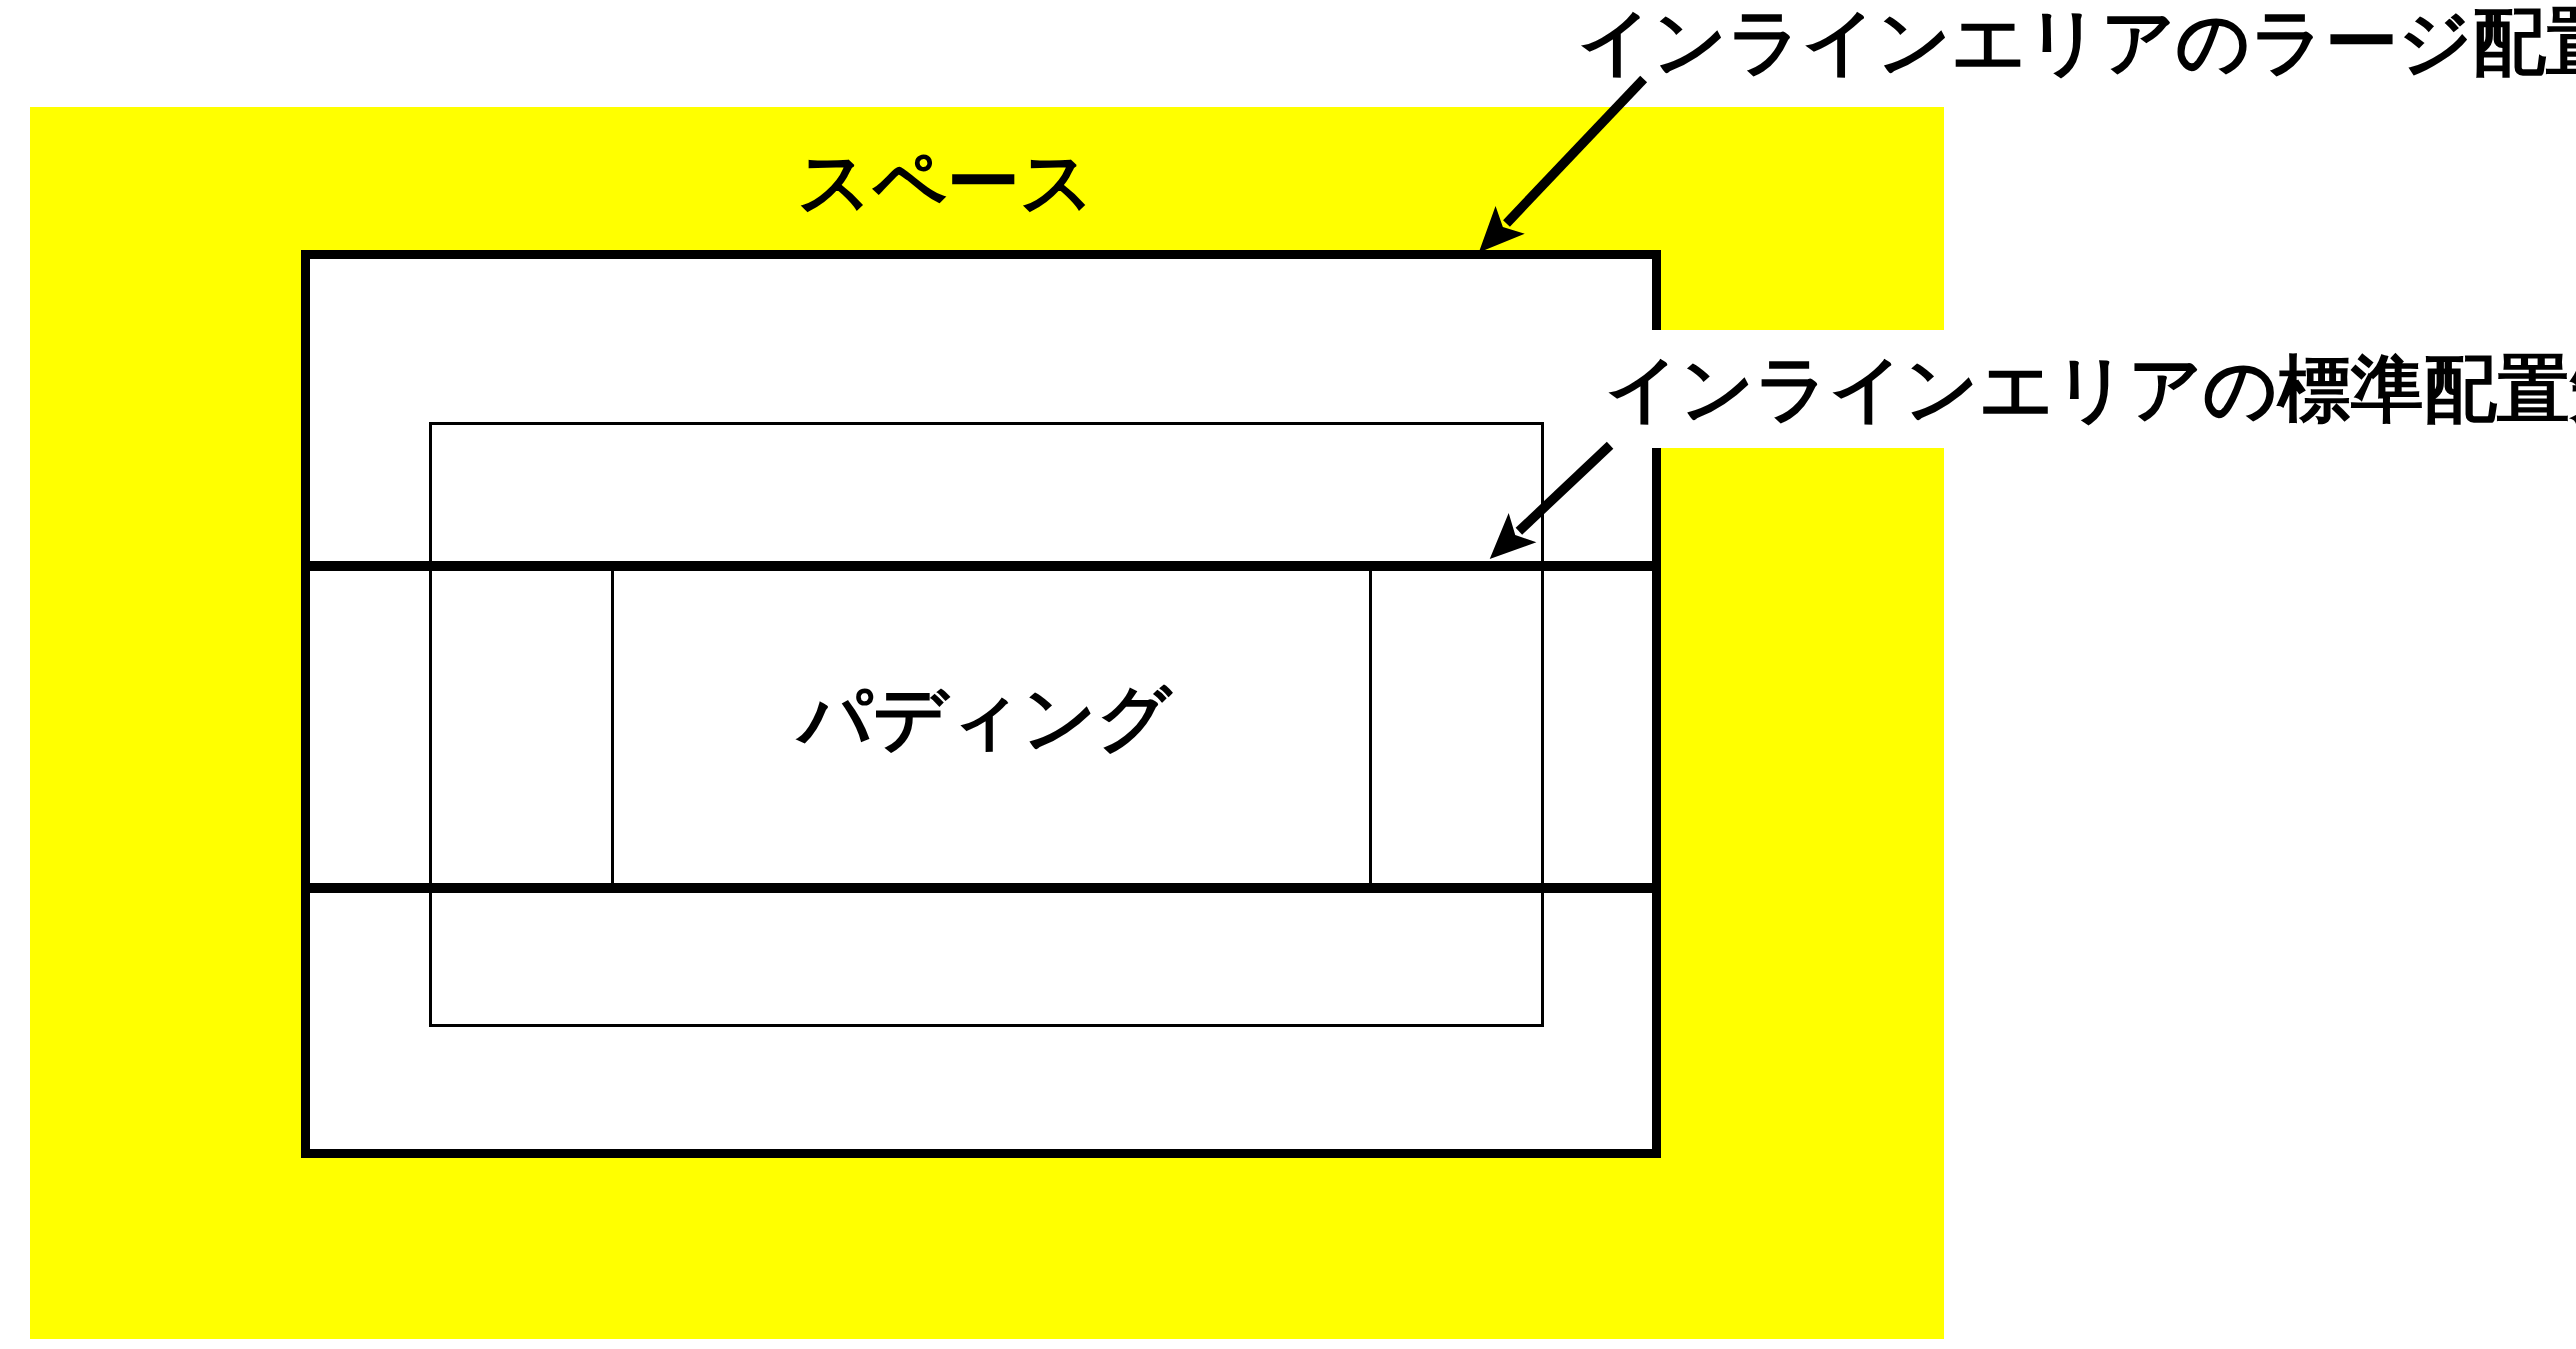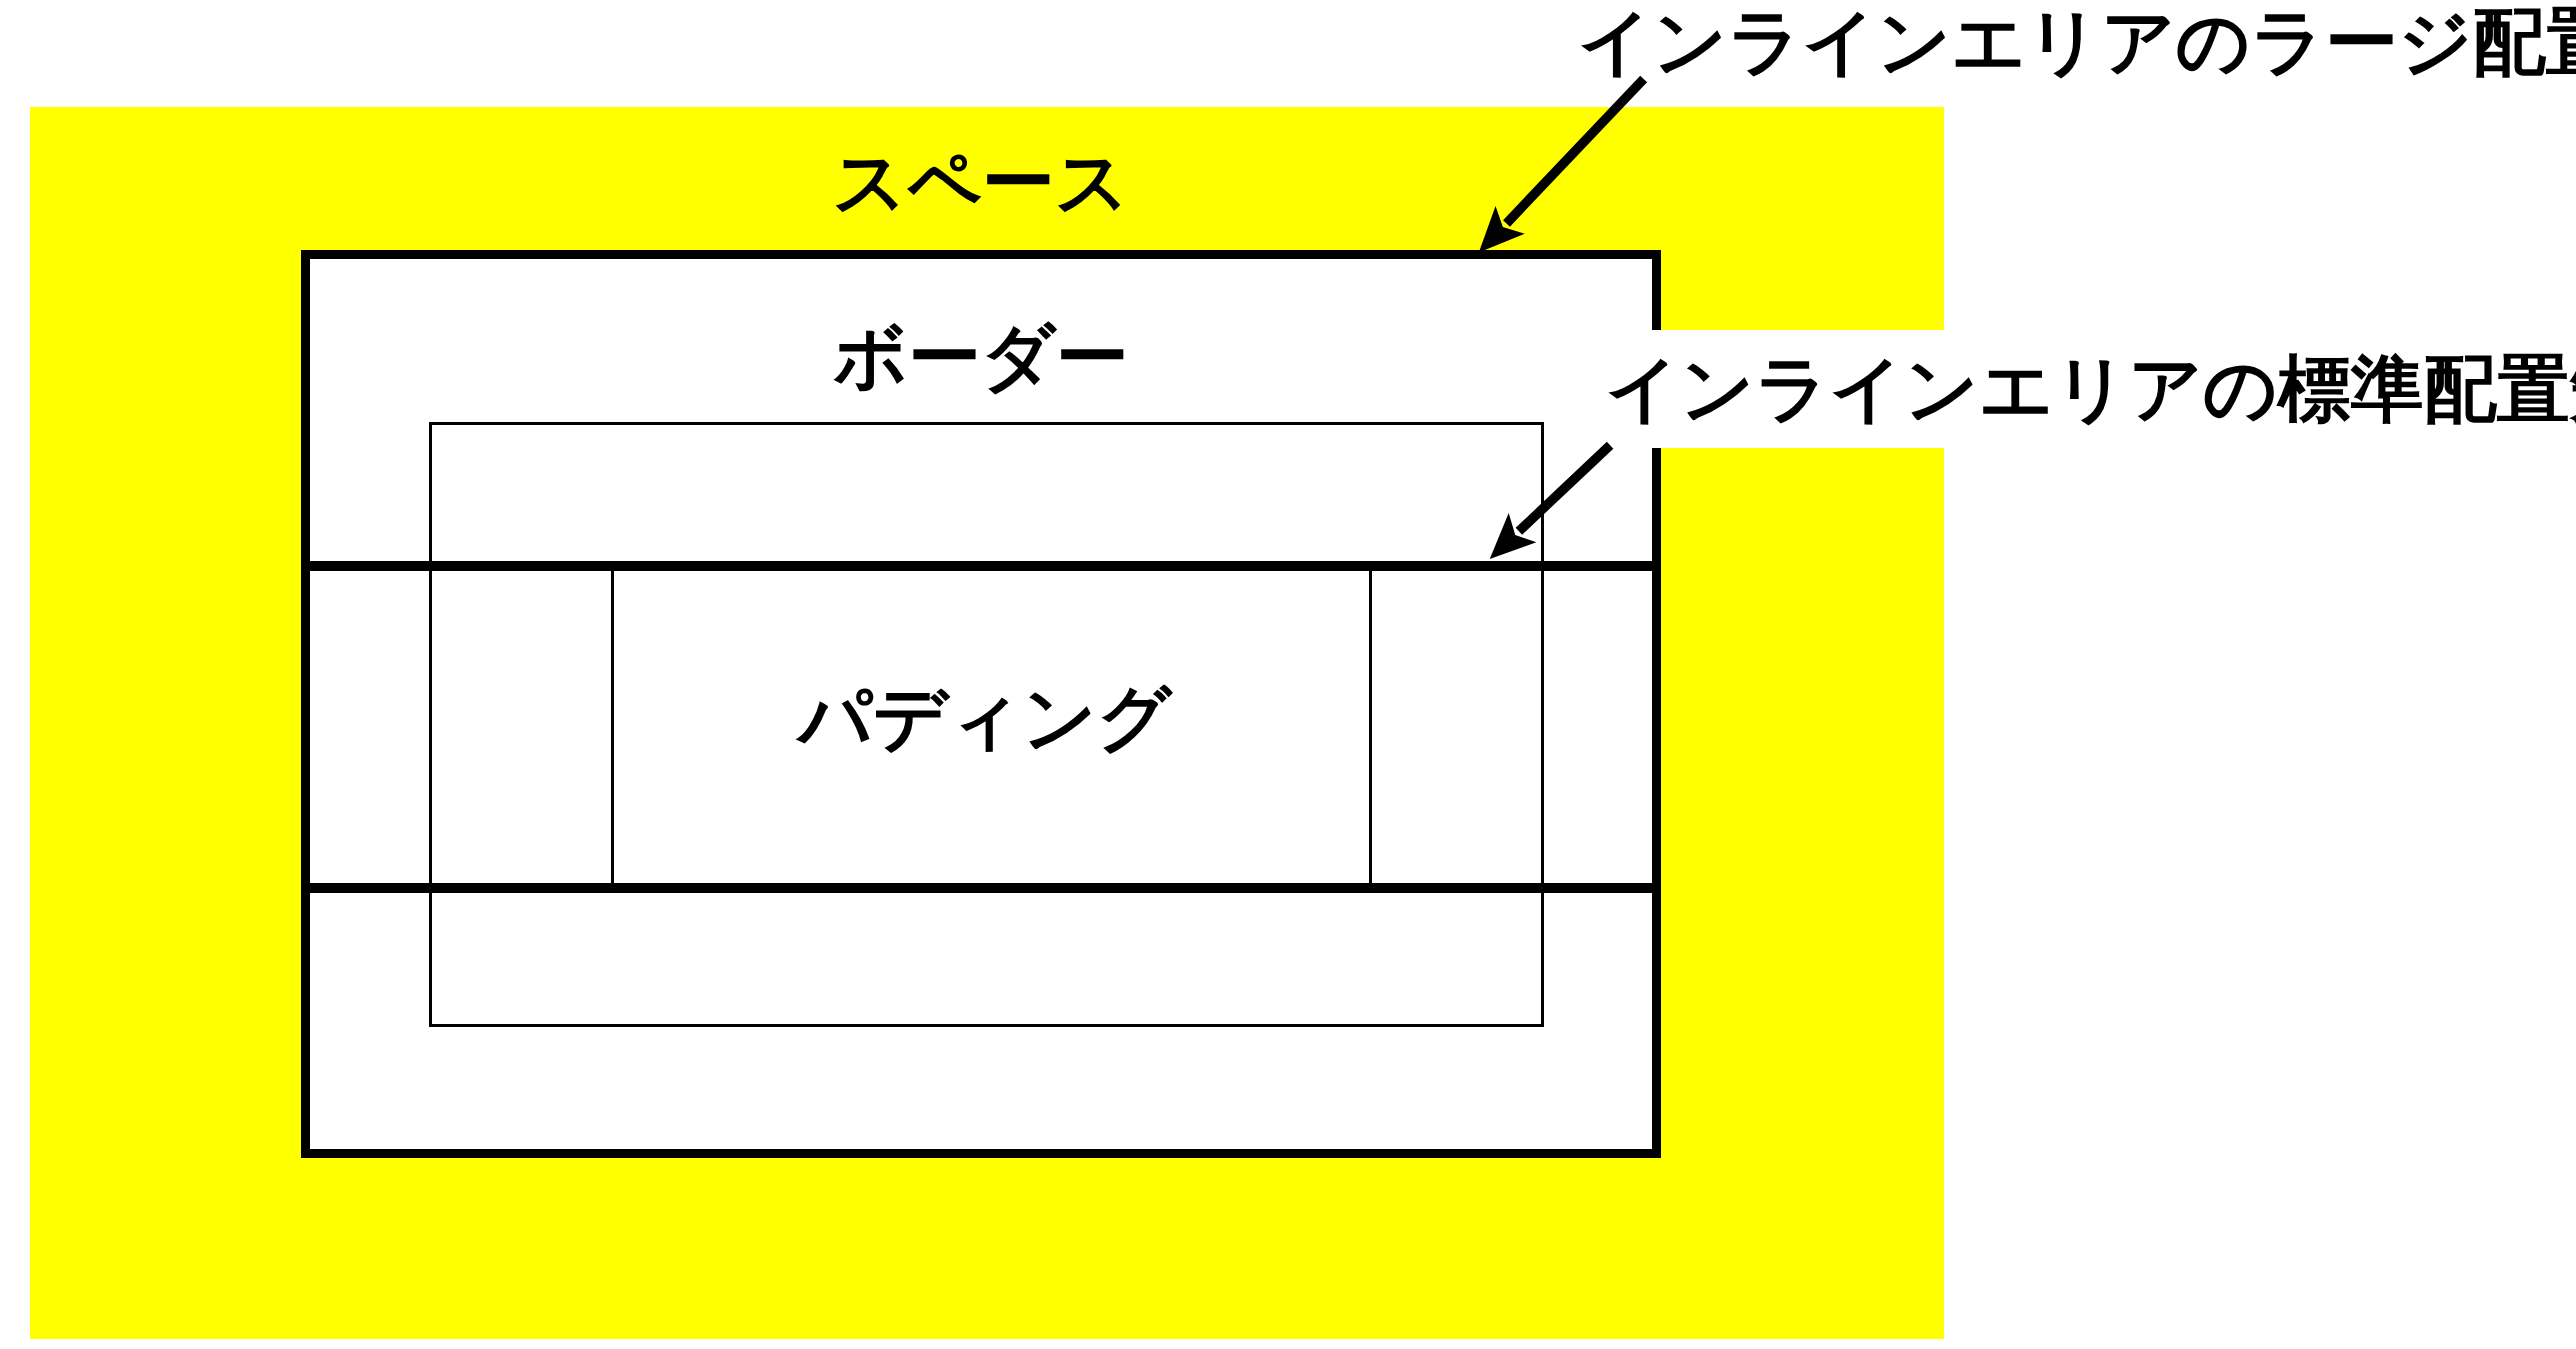--- a/index.html
+++ b/index.html
@@ -51,21 +51,21 @@
   .label {
     color: var(--ink, #000000);
     font-size: 73px;
     font-weight: bold;
     line-height: 1.05;
     text-align: center;
     white-space: nowrap;
     z-index: 5;
     letter-spacing: 0px;
   }
-  .space-label   { left: 762px; top: 144px; width: 438px; }
+  .space-label   { left: 727px; top: 144px; width: 438px; }
   .border-label  { left: 762px; top: 319px; width: 438px; }
   .padding-label { left: 762px; top: 478px; width: 446px; }
   .content-label { left: 762px; top: 680px; width: 446px; }
 
   .callout1 {
     left: 1578px; top: 3.6px;
     font-size: 73px; font-weight: bold; line-height: 1.05;
     color: var(--ink, #000000);
     white-space: nowrap;
     z-index: 5;
@@ -92,21 +92,20 @@
 <body>
 
 <div class="canvas">
 
   <div class="abs space"></div>
 
   <div class="abs label space-label">スペース</div>
 
   <div class="abs outer"></div>
 
-  <div class="abs label border-label">ボーダー</div>
 
   <div class="abs padding-rect"></div>
 
 
   <div class="abs content-rect"></div>
 
   <div class="abs hline hline1"></div>
   <div class="abs hline hline2"></div>
 
   <div class="abs label content-label">パディング</div>

